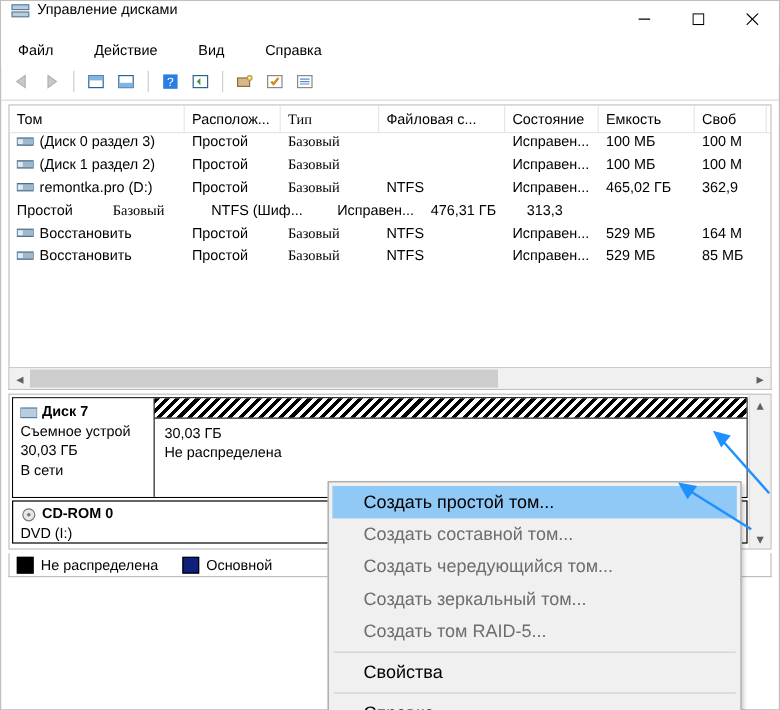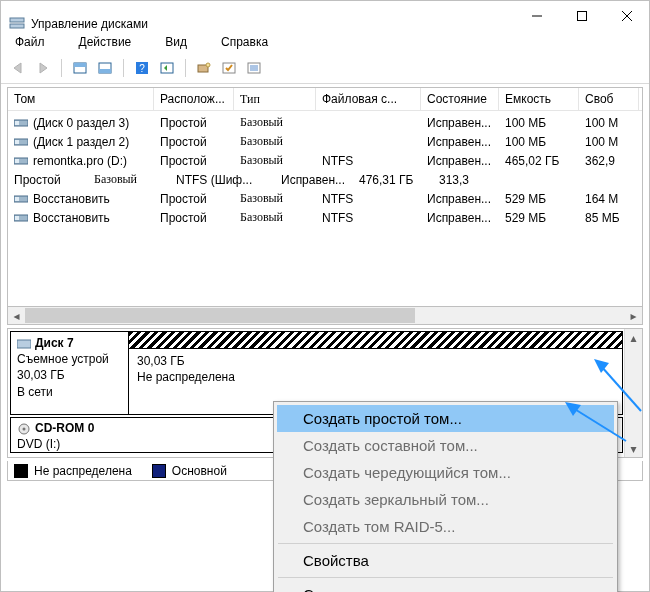--- a/index.html
+++ b/index.html
@@ -20,21 +20,21 @@
     height: 592px;
     border: 1px solid #bfbfbf;
     box-sizing: border-box;
     background: #fff;
   }
 
   
   .titlebar {
     height: 30px;
     display: flex;
-    align-items: flex-end;
+    align-items: flex-start;
     padding-left: 8px;
     box-sizing: border-box;
     background: #fff;
   }
   .titlebar .app-icon {
     width: 16px;
     height: 16px;
     margin-right: 6px;
     display: inline-block;
   }
@@ -90,21 +90,21 @@
     border: 1px solid #bfbfbf;
     margin: 3px 6px 0 6px;
     height: 220px;
     box-sizing: border-box;
     display: flex;
     flex-direction: column;
     overflow: hidden;
   }
   .vol-head, .vol-row {
     display: flex;
-    align-items: flex-end;
+    align-items: flex-start;
     white-space: nowrap;
     overflow: hidden;
   }
   .vol-head {
     height: 22px;
     background: #fff;
     border-bottom: 1px solid #e5e5e5;
   }
   .vol-head .cell {
     border-right: 1px solid #e5e5e5;

